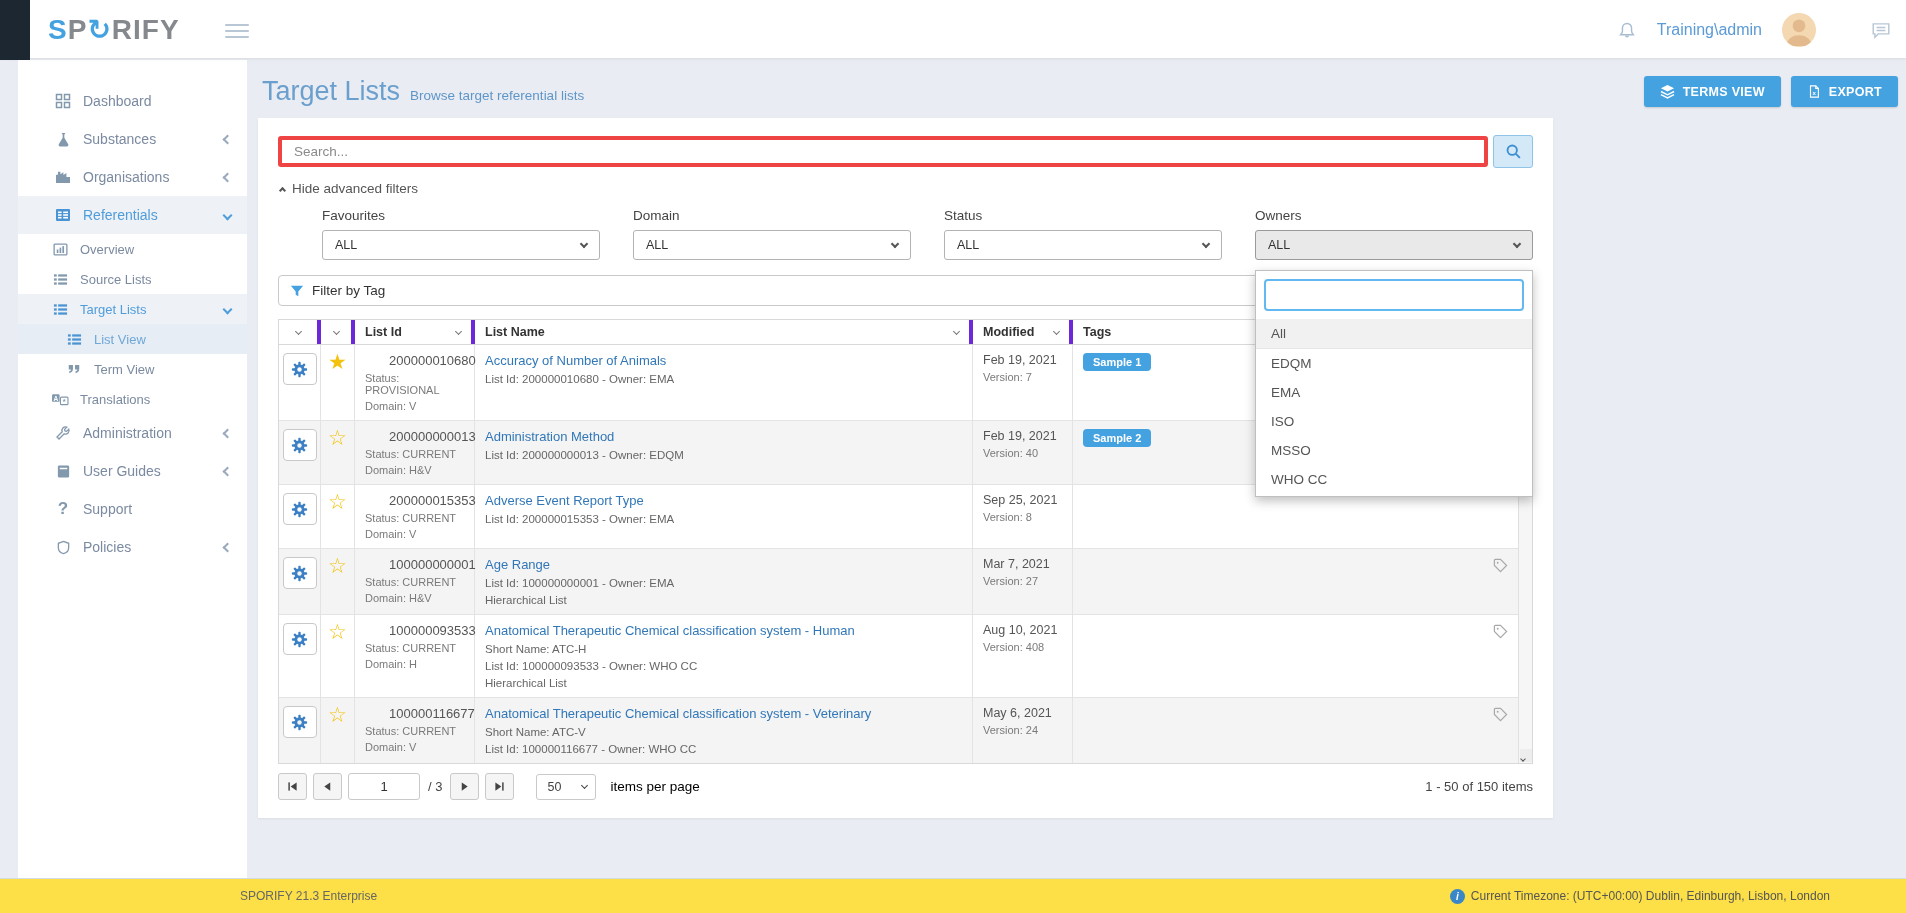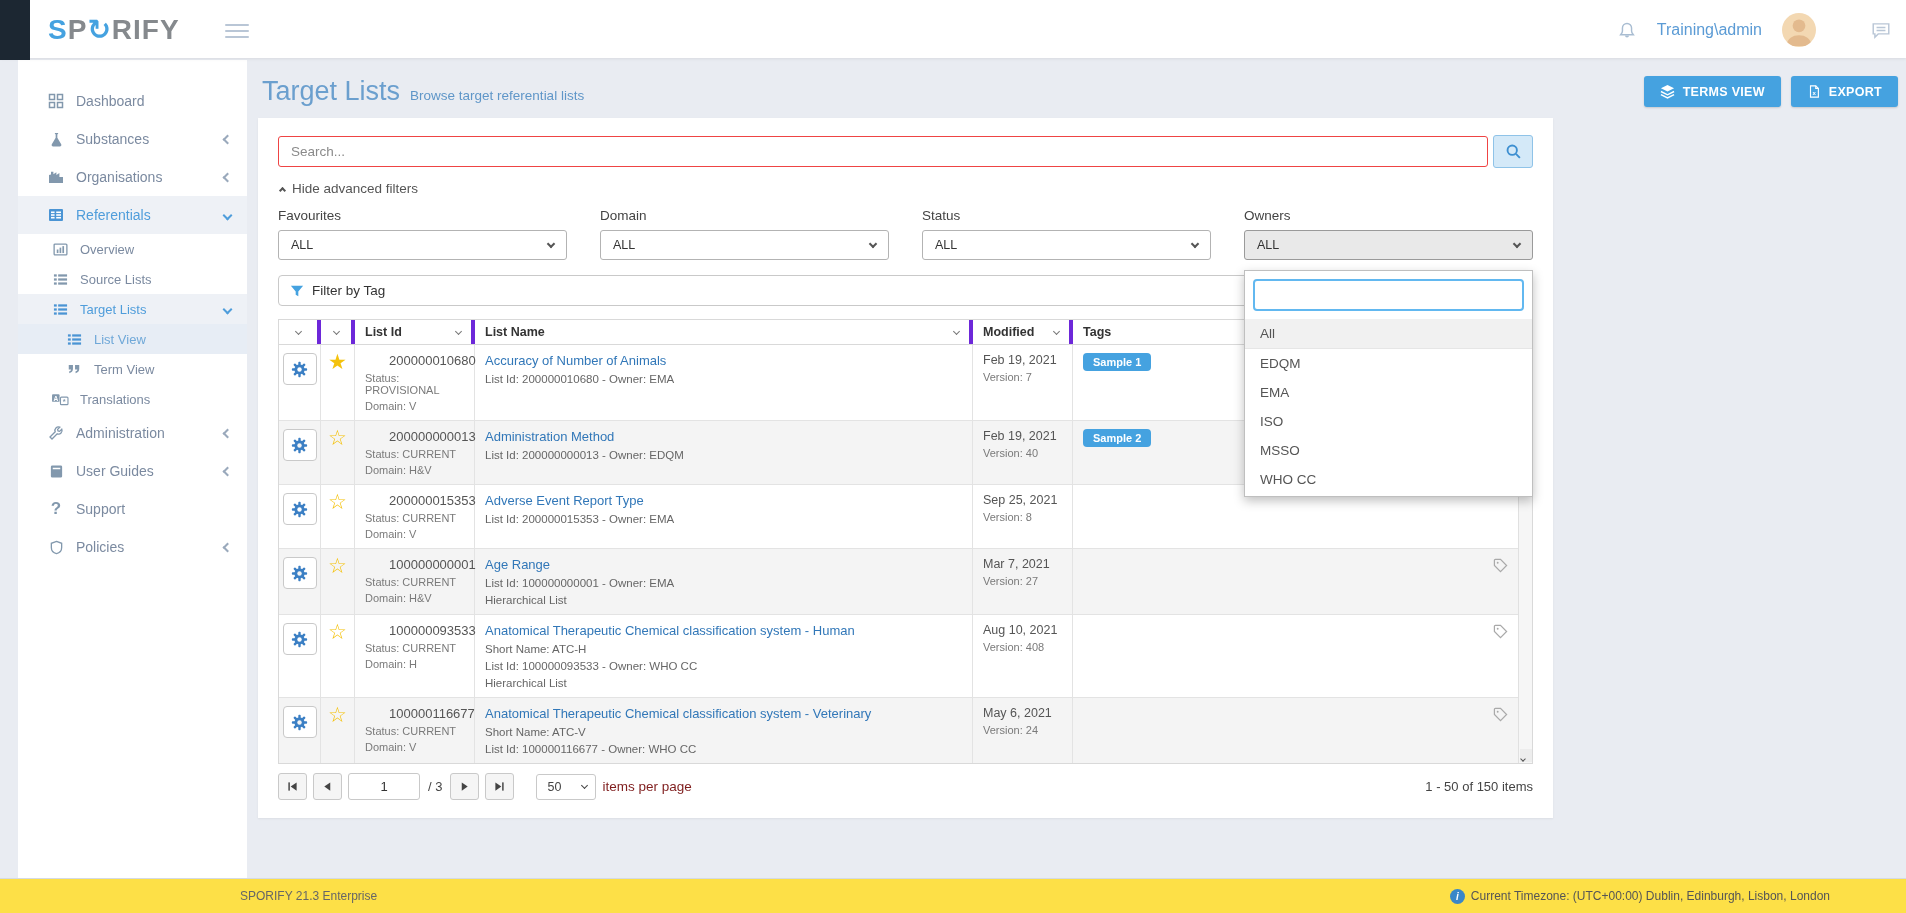--- a/index.html
+++ b/index.html
@@ -19,21 +19,21 @@
   .hamburger { position:absolute; left:225px; top:20px; width:24px; height:20px; cursor:pointer; }
   .hamburger span { display:block; height:2px; background:#b9c6d6; margin:4px 0; border-radius:1px; }
   .top-right { position:absolute; right:90px; top:0; height:60px; display:flex; align-items:center; gap:20px; }
   .bell { color:#a9bdd2; }
   .username { color:#5b9bd5; font-size:16px; }
   .avatar { width:34px; height:34px; border-radius:50%; background:#f3d8b2; overflow:hidden; }
   .chat { position:absolute; right:-75px; color:#b9c6d6; }
 
   
   .sidebar { position:absolute; left:18px; top:60px; width:229px; bottom:35px; background:#fff; padding-top:22px; z-index:5; }
-  .sb-item { position:relative; display:flex; align-items:center; height:38px; padding-left:28px;
+  .sb-item { position:relative; display:flex; align-items:center; height:38px; padding-left:35px;
     color:#7b8aa0; font-size:14px; cursor:pointer; }
   .sb-sub1 { height:30px; padding-left:32px; font-size:13px; }
   .sb-sub2 { height:30px; padding-left:46px; font-size:13px; }
   .sb-item .ico { width:20px; margin-right:10px; color:#8298ad; }
   .sb-item.active { color:#4f9ddb; background:#eef1f6; }
   .sb-item.active .ico { color:#4a94d4; }
   .sb-item.selected { color:#6fa8d8; background:#e7edf5; }
   .sb-item.selected .ico { color:#4a94d4; }
   .chev { display:inline-block; width:7px; height:7px; border-right:2px solid currentColor; border-bottom:2px solid currentColor; }
   .chev.down { transform:rotate(45deg); }
@@ -50,31 +50,31 @@
   .page-sub { color:#5f96c8; font-size:13.5px; margin:12px 0 0 10px; }
   .head-buttons { margin-left:auto; display:flex; gap:10px;padding-left:11px; }
   .btn-blue { display:flex; align-items:center; gap:8px; height:31px; padding:0 16px; background:#45a2e0;
     color:#fff; font-size:12.5px; font-weight:bold; letter-spacing:.3px; border:none; border-radius:3px;
     cursor:pointer; box-shadow:0 1px 2px rgba(0,0,0,.15); }
 
   .card { margin:11px 0 0 11px; width:1295px; background:#fff; padding:17px 20px 8px 20px;
     box-shadow:0 1px 2px rgba(0,0,0,.06); }
 
   .search-row { display:flex; align-items:center; }
-  .search-input { flex:1; height:31px; border:1px solid #ef4444; border-radius:3px; padding:0 12px;
+  .search-input { flex:1; height:31px; border:4px solid #ef4444; border-radius:3px; padding:0 12px;
     font-size:13.5px; color:#333; outline:none; font-family:inherit; }
   .search-input::placeholder { color:#8a8a8a; }
   .search-btn { width:40px; height:33px; margin-left:5px; background:#d4e9f8; border:1px solid #8fc3e8;
     border-radius:3px; color:#3d8fd1; cursor:pointer; display:flex; align-items:center; justify-content:center; }
 
   .hide-filters { display:flex; align-items:center; gap:7px; margin:13px 0 0 2px; color:#555;
     font-size:13.5px; cursor:pointer; }
   .hide-filters .chev { width:5px; height:5px; margin-top:4px; }
 
-  .filters { display:grid; grid-template-columns:repeat(4,1fr); column-gap:33px; margin-top:12px; }
+  .filters { display:grid; grid-template-columns:repeat(4,1fr); column-gap:33px; margin-top:12px;margin-left:44px; }
   .f-label { font-size:13.5px; color:#444; margin-bottom:7px; }
   .f-select { position:relative; height:30px; border:1px solid #b3b3b3; border-radius:3px; background:#fff;
     display:flex; align-items:center; padding:0 12px; font-size:12.5px; color:#333; cursor:pointer; }
   .f-select .chev { position:absolute; right:12px; width:6px; height:6px; color:#555; margin-top:-3px; }
   .f-group { position:relative; }
   .f-select.open { background:#e9e9e9; border-color:#9a9a9a; }
 
   .dd-panel { position:absolute; top:62px; left:0; width:100%; background:#fff; border:1px solid #bfbfbf;
     box-shadow:0 4px 10px rgba(0,0,0,.25); z-index:60; padding-bottom:2px; }
   .dd-search { display:block; width:calc(100% - 16px); margin:8px; height:32px; border:2px solid #62b8f0;
@@ -126,21 +126,21 @@
   
   .pager { display:flex; align-items:center; gap:6px; padding:9px 0 10px 0; }
   .pg-btn { width:29px; height:27px; background:#f5f5f5; border:1px solid #c9c9c9; border-radius:3px;
     display:flex; align-items:center; justify-content:center; color:#444; cursor:pointer; }
   .pg-input { width:72px; height:27px; border:1px solid #c9c9c9; border-radius:3px; text-align:center;
     font-size:13px; color:#333; font-family:inherit; outline:none; }
   .pg-of { font-size:13px; color:#444; margin:0 2px; }
   .pp-select { position:relative; width:60px; height:26px; border:1px solid #c9c9c9; border-radius:3px;
     margin-left:16px; display:flex; align-items:center; padding-left:10px; font-size:12.5px; color:#444; cursor:pointer; }
   .pp-select .chev { position:absolute; right:8px; width:5px; height:5px; border-width:1.5px; margin-top:-2px; }
-  .pp-label { font-size:13.5px; color:#7f1d1d; }
+  .pp-label { font-size:13.5px; color:#000000; margin-left:8px; }
   .range { margin-left:auto; font-size:13px; color:#444; }
 
   
   .footer { position:absolute; left:0; bottom:0; width:1906px; height:35px; background:#fde047;
     border-top:1px solid #d4dae4; display:flex; align-items:center; z-index:20; }
   .dark-sq-bot { position:absolute; left:0; bottom:0; width:30px; height:27px; background:#1c2732; }
   .foot-left { margin-left:240px; font-size:12px; color:#666; }
   .foot-right { margin-left:auto; margin-right:76px; display:flex; align-items:center; gap:6px;
     font-size:12px; color:#555; }
   .info-ico { width:15px; height:15px; border-radius:50%; background:#3a87c8; color:#fff; font-size:10px;

